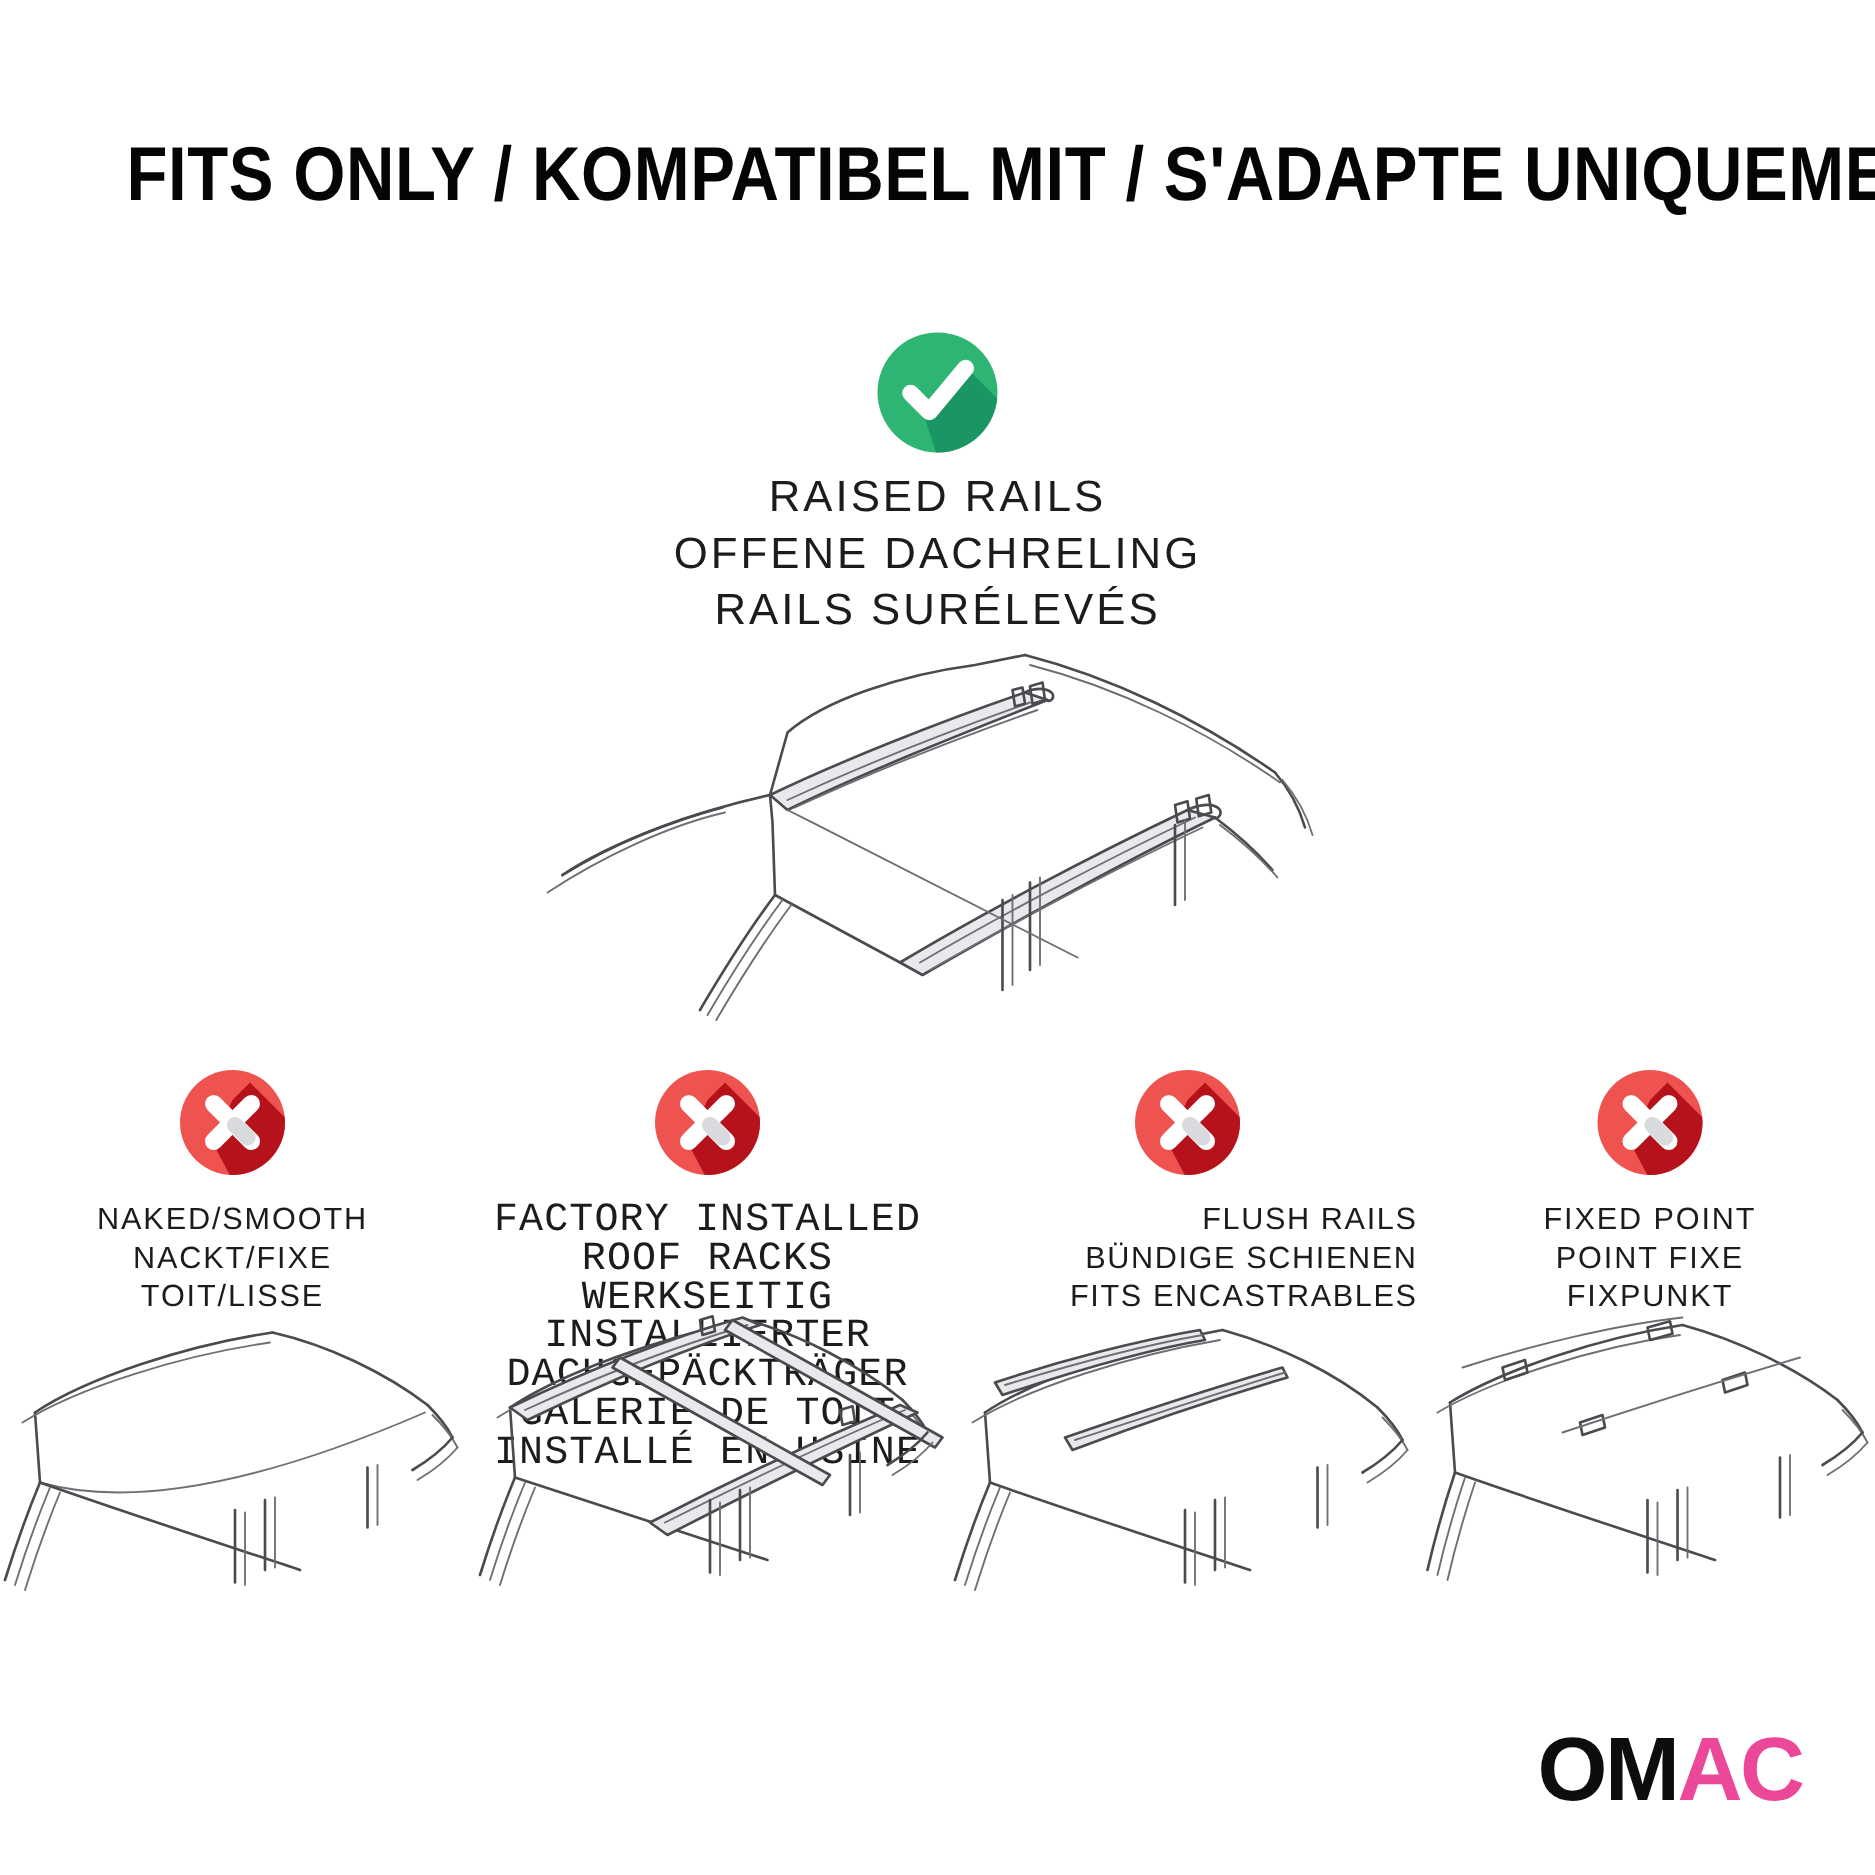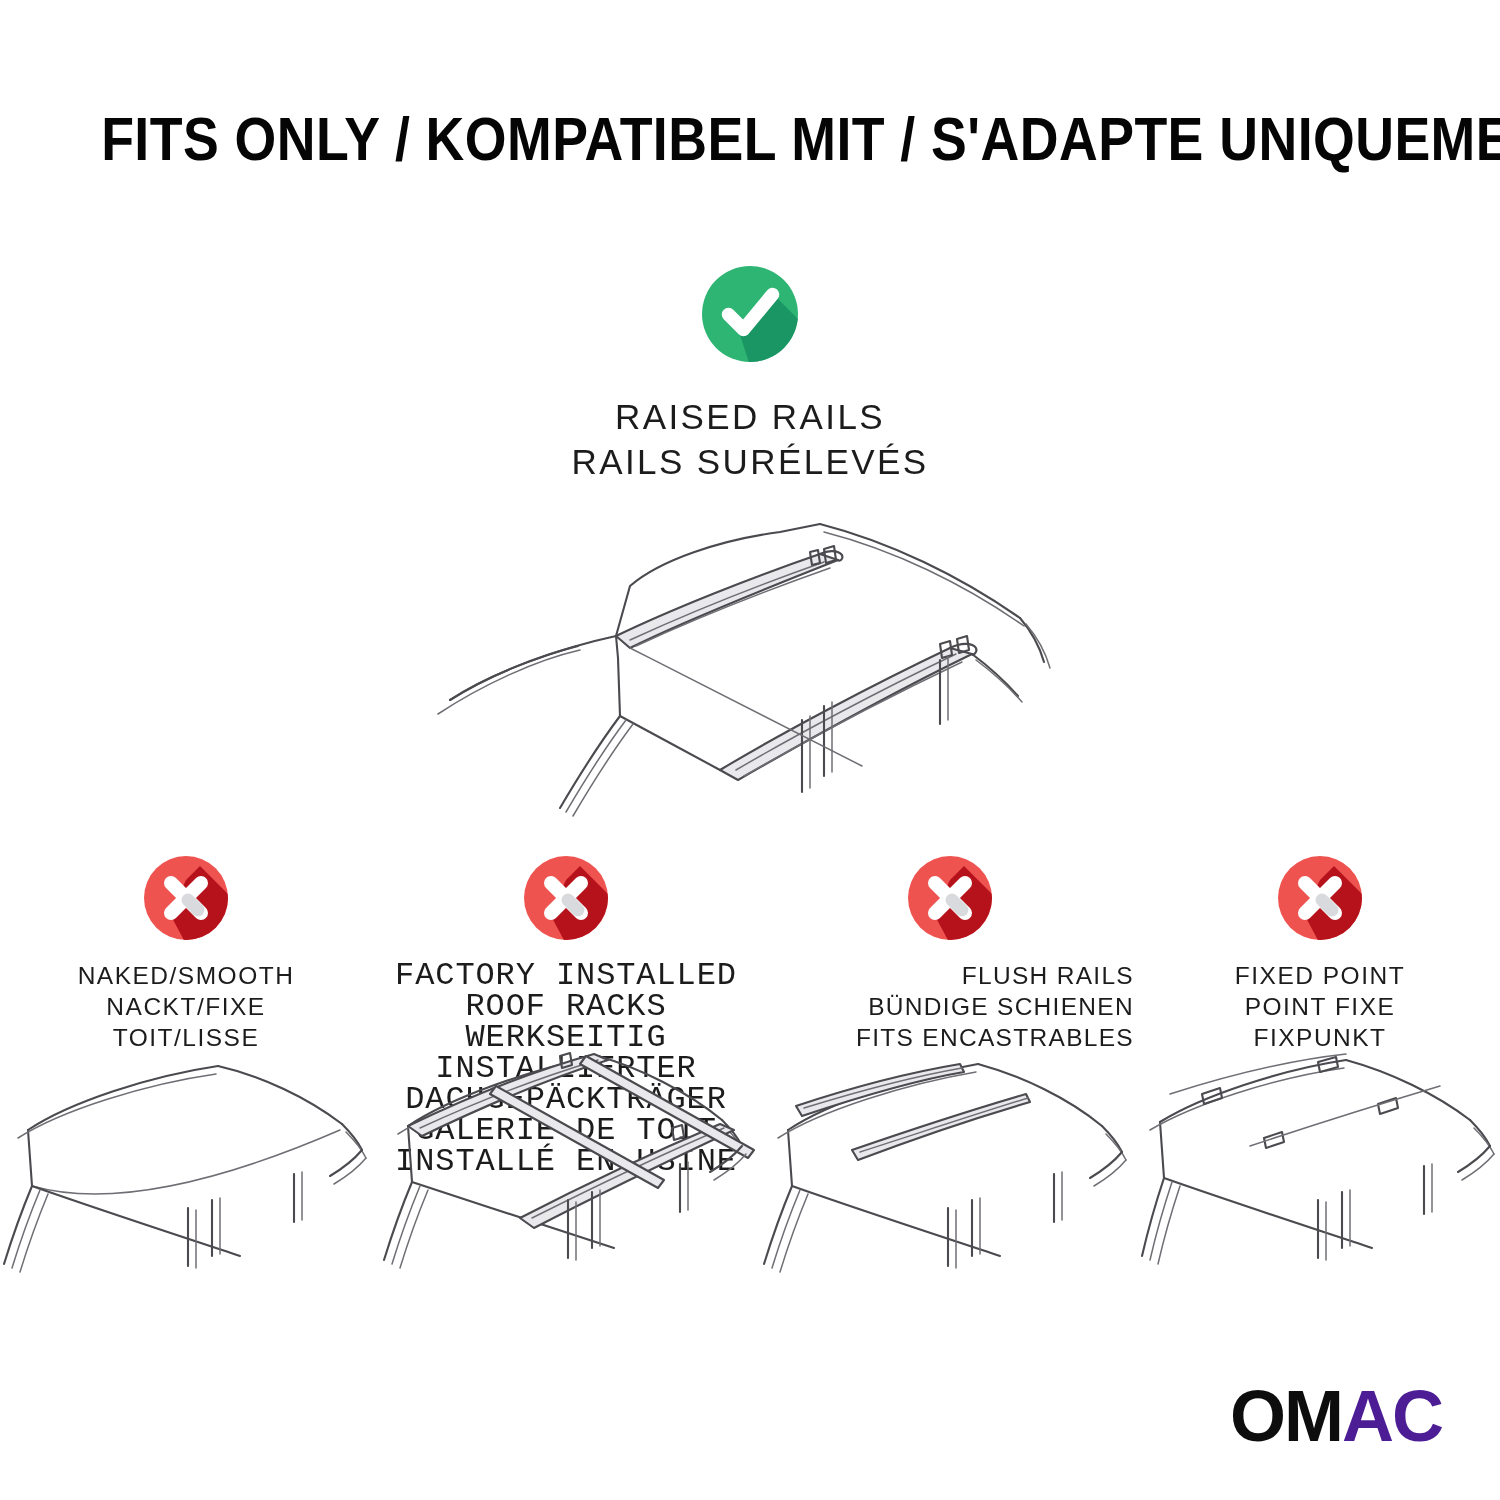--- a/index.html
+++ b/index.html
@@ -45,21 +45,21 @@
     width: 1500px;
     text-align: center;
   }
   .icon-check {
     width: 104px;
     height: 104px;
     margin: 0 auto;
     display: block;
   }
   .positive-labels {
-    margin-top: 28px;
+    margin-top: 9px;
   }
   .label-line {
     font-family: "Liberation Sans", sans-serif;
     font-weight: 400;
     letter-spacing: 2.4px;
     color: #1c1c1c;
   }
   .positive-labels .label-line {
     font-size: 35px;
     line-height: 45px;
@@ -135,21 +135,21 @@
     right: 58px;
     bottom: 48px;
     font-family: "Liberation Sans", sans-serif;
     font-weight: 700;
     font-size: 72px;
     line-height: 72px;
     letter-spacing: -2px;
     white-space: nowrap;
   }
   .logo-om { color: #0d0d0d; }
-  .logo-ac { color: #4c1d95; }
+  .logo-ac { color: #ec4899; }
 
   svg { display: block; }
   .ln { fill: none; stroke: #4a4a4f; stroke-width: 2.1; stroke-linecap: round; stroke-linejoin: round; }
   .ln-thin { fill: none; stroke: #6e6e74; stroke-width: 1.5; stroke-linecap: round; stroke-linejoin: round; }
   .ln-fill { fill: #e9e9ec; stroke: #4a4a4f; stroke-width: 2.1; stroke-linejoin: round; }
 </style>
 </head>
 <body>
 
 <div class="title-bar">
@@ -166,20 +166,21 @@
     </defs>
     <circle cx="52" cy="52" r="48" fill="#2FB573"></circle>
     <g clip-path="url(#clipCheck)">
       <path d="M36 54 L46 64 L74 31 L104 61 L104 104 L52 104 Z" fill="#159160" opacity="0.85"></path>
     </g>
     <path d="M30.5 52.5 L45.5 67.5 L74.5 32.5" fill="none" stroke="#ffffff" stroke-width="13.5" stroke-linecap="round" stroke-linejoin="round"></path>
   </svg>
 
   <div class="positive-labels">
     <div class="label-line">RAISED RAILS</div>
+    <div class="label-line">OFFENE DACHRELING</div>
     <div class="label-line">RAILS SURÉLEVÉS</div>
   </div>
 </div>
 
 <div class="hero-illustration">
   <svg viewBox="0 0 660 330" width="660" height="330">
 
     <path class="ln" d="M196 128 L210 78 C240 52 300 32 360 24 L400 16"></path>
     <path class="ln" d="M30 192 C70 165 140 140 196 128"></path>
     <path class="ln" d="M196 128 L198 150 L200 208"></path>

